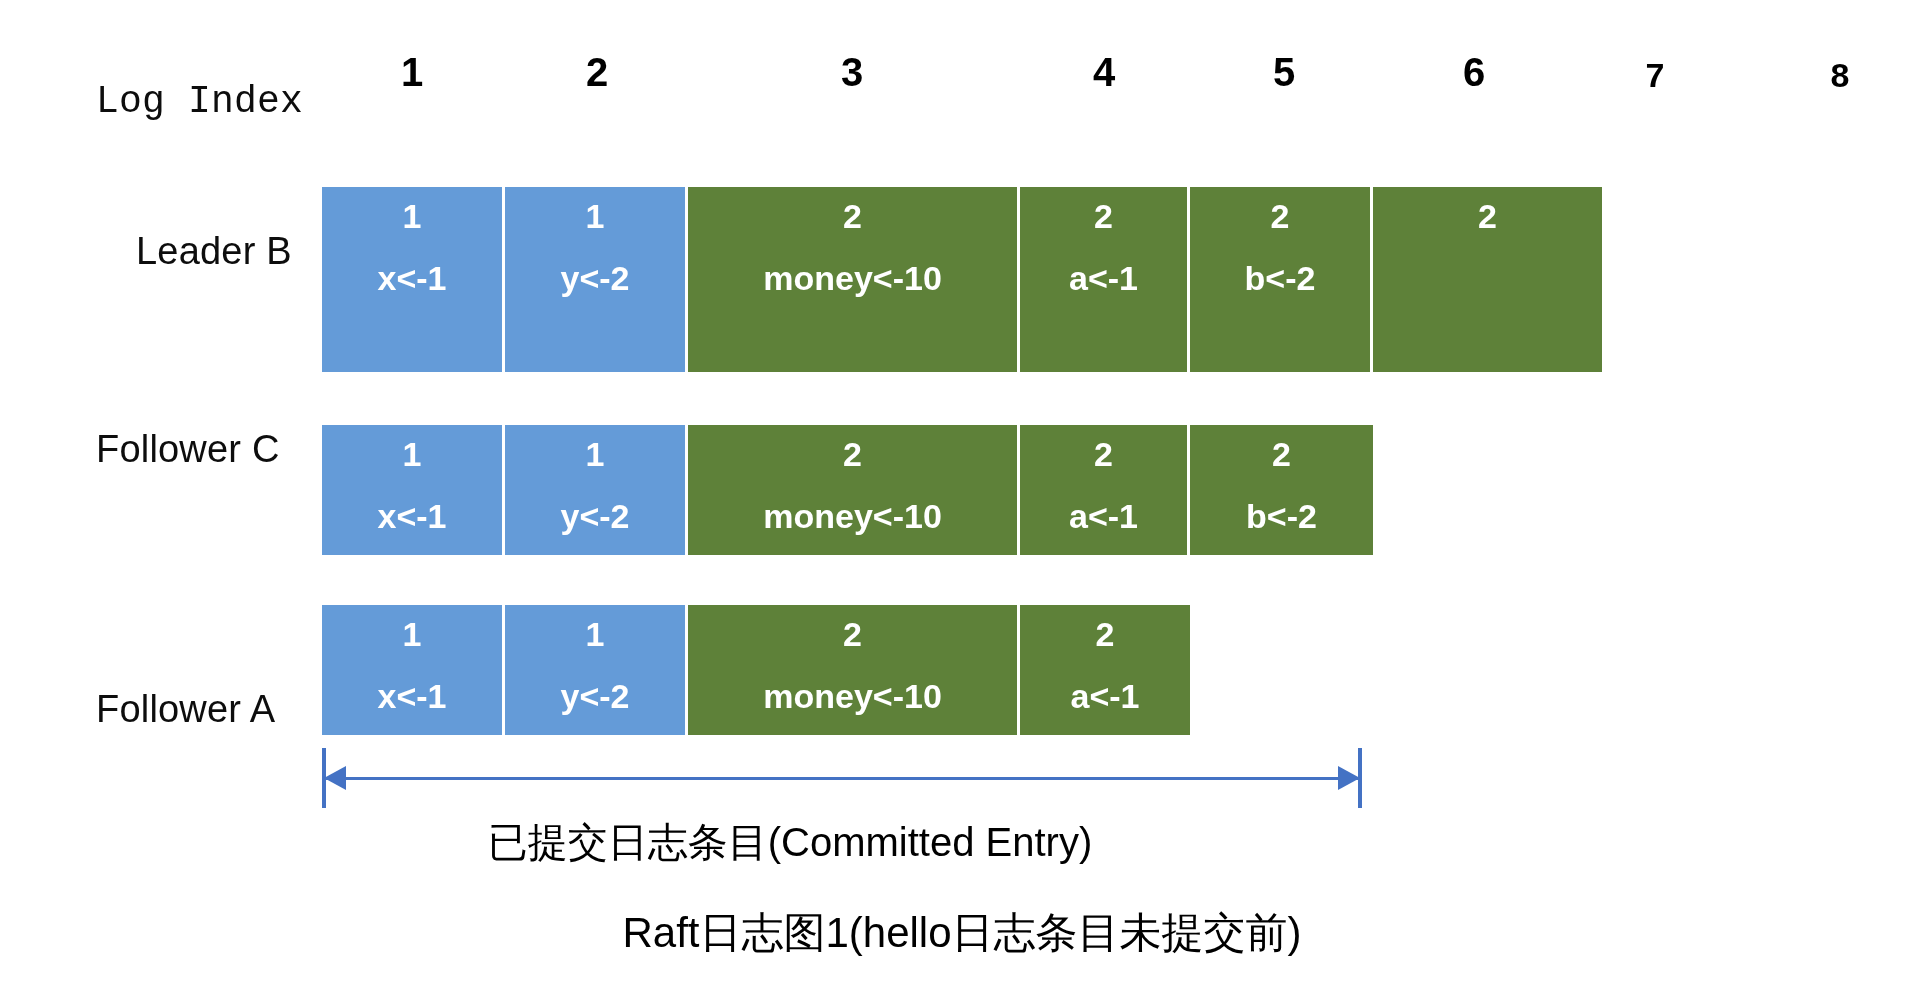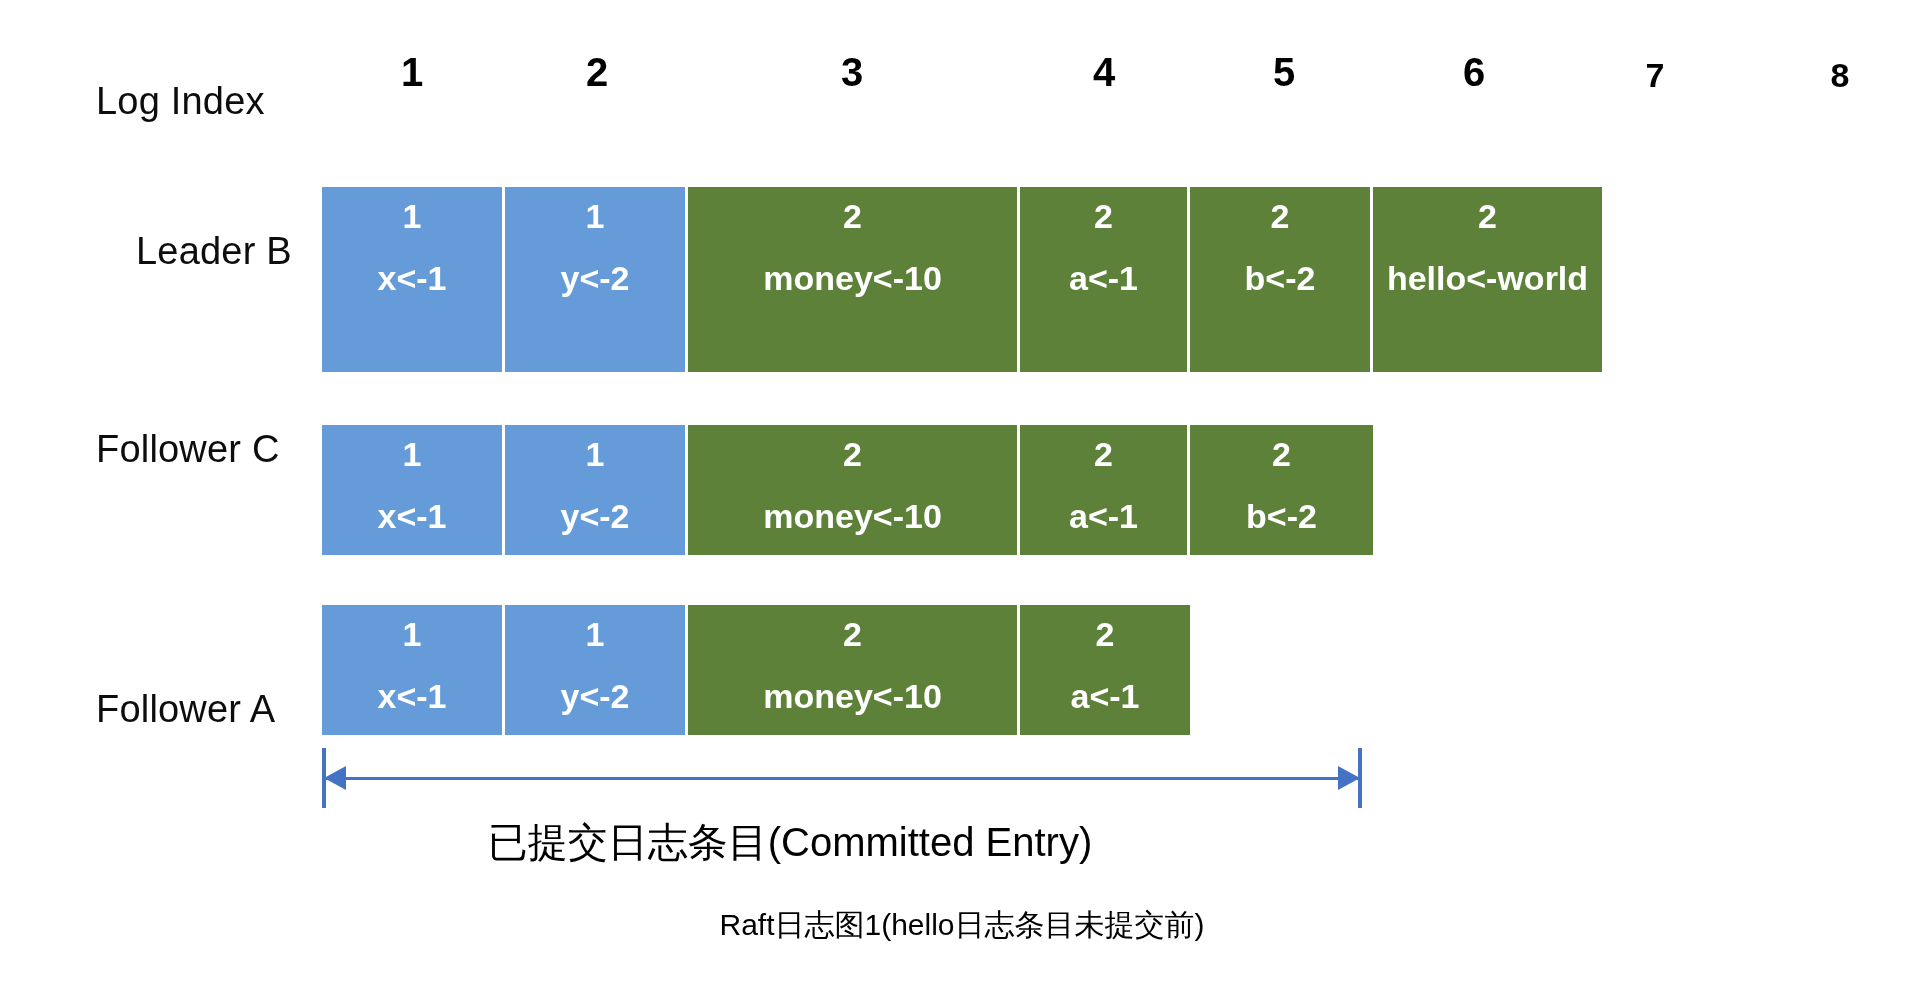--- a/index.html
+++ b/index.html
@@ -122,28 +122,28 @@
 
   .caption {
     position: absolute;
     font-size: 40px;
     color: #000000;
     white-space: nowrap;
     text-align: left;
     transform: translateX(-50%);
   }
   #committed-caption { left: 790px; top: 815px; }
-  #figure-title     { left: 962px; top: 905px; font-size: 30px; }
+  #figure-title     { left: 962px; top: 905px; font-size: 42px; }
 </style>
 </head>
 <body>
 
 <div id="stage">
 
-  <div class="row-label" id="log-index-label" style="left:96px; top:80px;">Log Index</div>
+  <div class="row-label" id="log-index-label" style="left:96px; top:80px;font-family:Liberation Mono, monospace;">Log Index</div>
 
   <div id="index-numbers">
       <div class="index-num" style="left: 412px; top: 50px;">1</div>
       <div class="index-num" style="left: 597px; top: 50px;">2</div>
       <div class="index-num" style="left: 852px; top: 50px;">3</div>
       <div class="index-num" style="left: 1104px; top: 50px;">4</div>
       <div class="index-num" style="left: 1284px; top: 50px;">5</div>
       <div class="index-num" style="left: 1474px; top: 50px;">6</div>
       <div class="index-num small" style="left: 1655px; top: 56px;">7</div>
       <div class="index-num small" style="left: 1840px; top: 56px;">8</div>
@@ -167,21 +167,20 @@
         <div class="log-cell term-2" style="width: 170px;">
           <div class="term">2</div>
           <div class="cmd">a&lt;-1</div>
         </div>
         <div class="log-cell term-2" style="width: 183px;">
           <div class="term">2</div>
           <div class="cmd">b&lt;-2</div>
         </div>
         <div class="log-cell term-2" style="width: 229px;">
           <div class="term">2</div>
-          <div class="cmd">hello&lt;-world</div>
         </div>
       </div>
       <div class="row-label" style="left: 96px; top: 428px;">Follower C</div>
       <div class="log-row" style="left: 322px; top: 425px; height: 130px;">
         <div class="log-cell term-1" style="width: 183px;">
           <div class="term">1</div>
           <div class="cmd">x&lt;-1</div>
         </div>
         <div class="log-cell term-1" style="width: 183px;">
           <div class="term">1</div>

